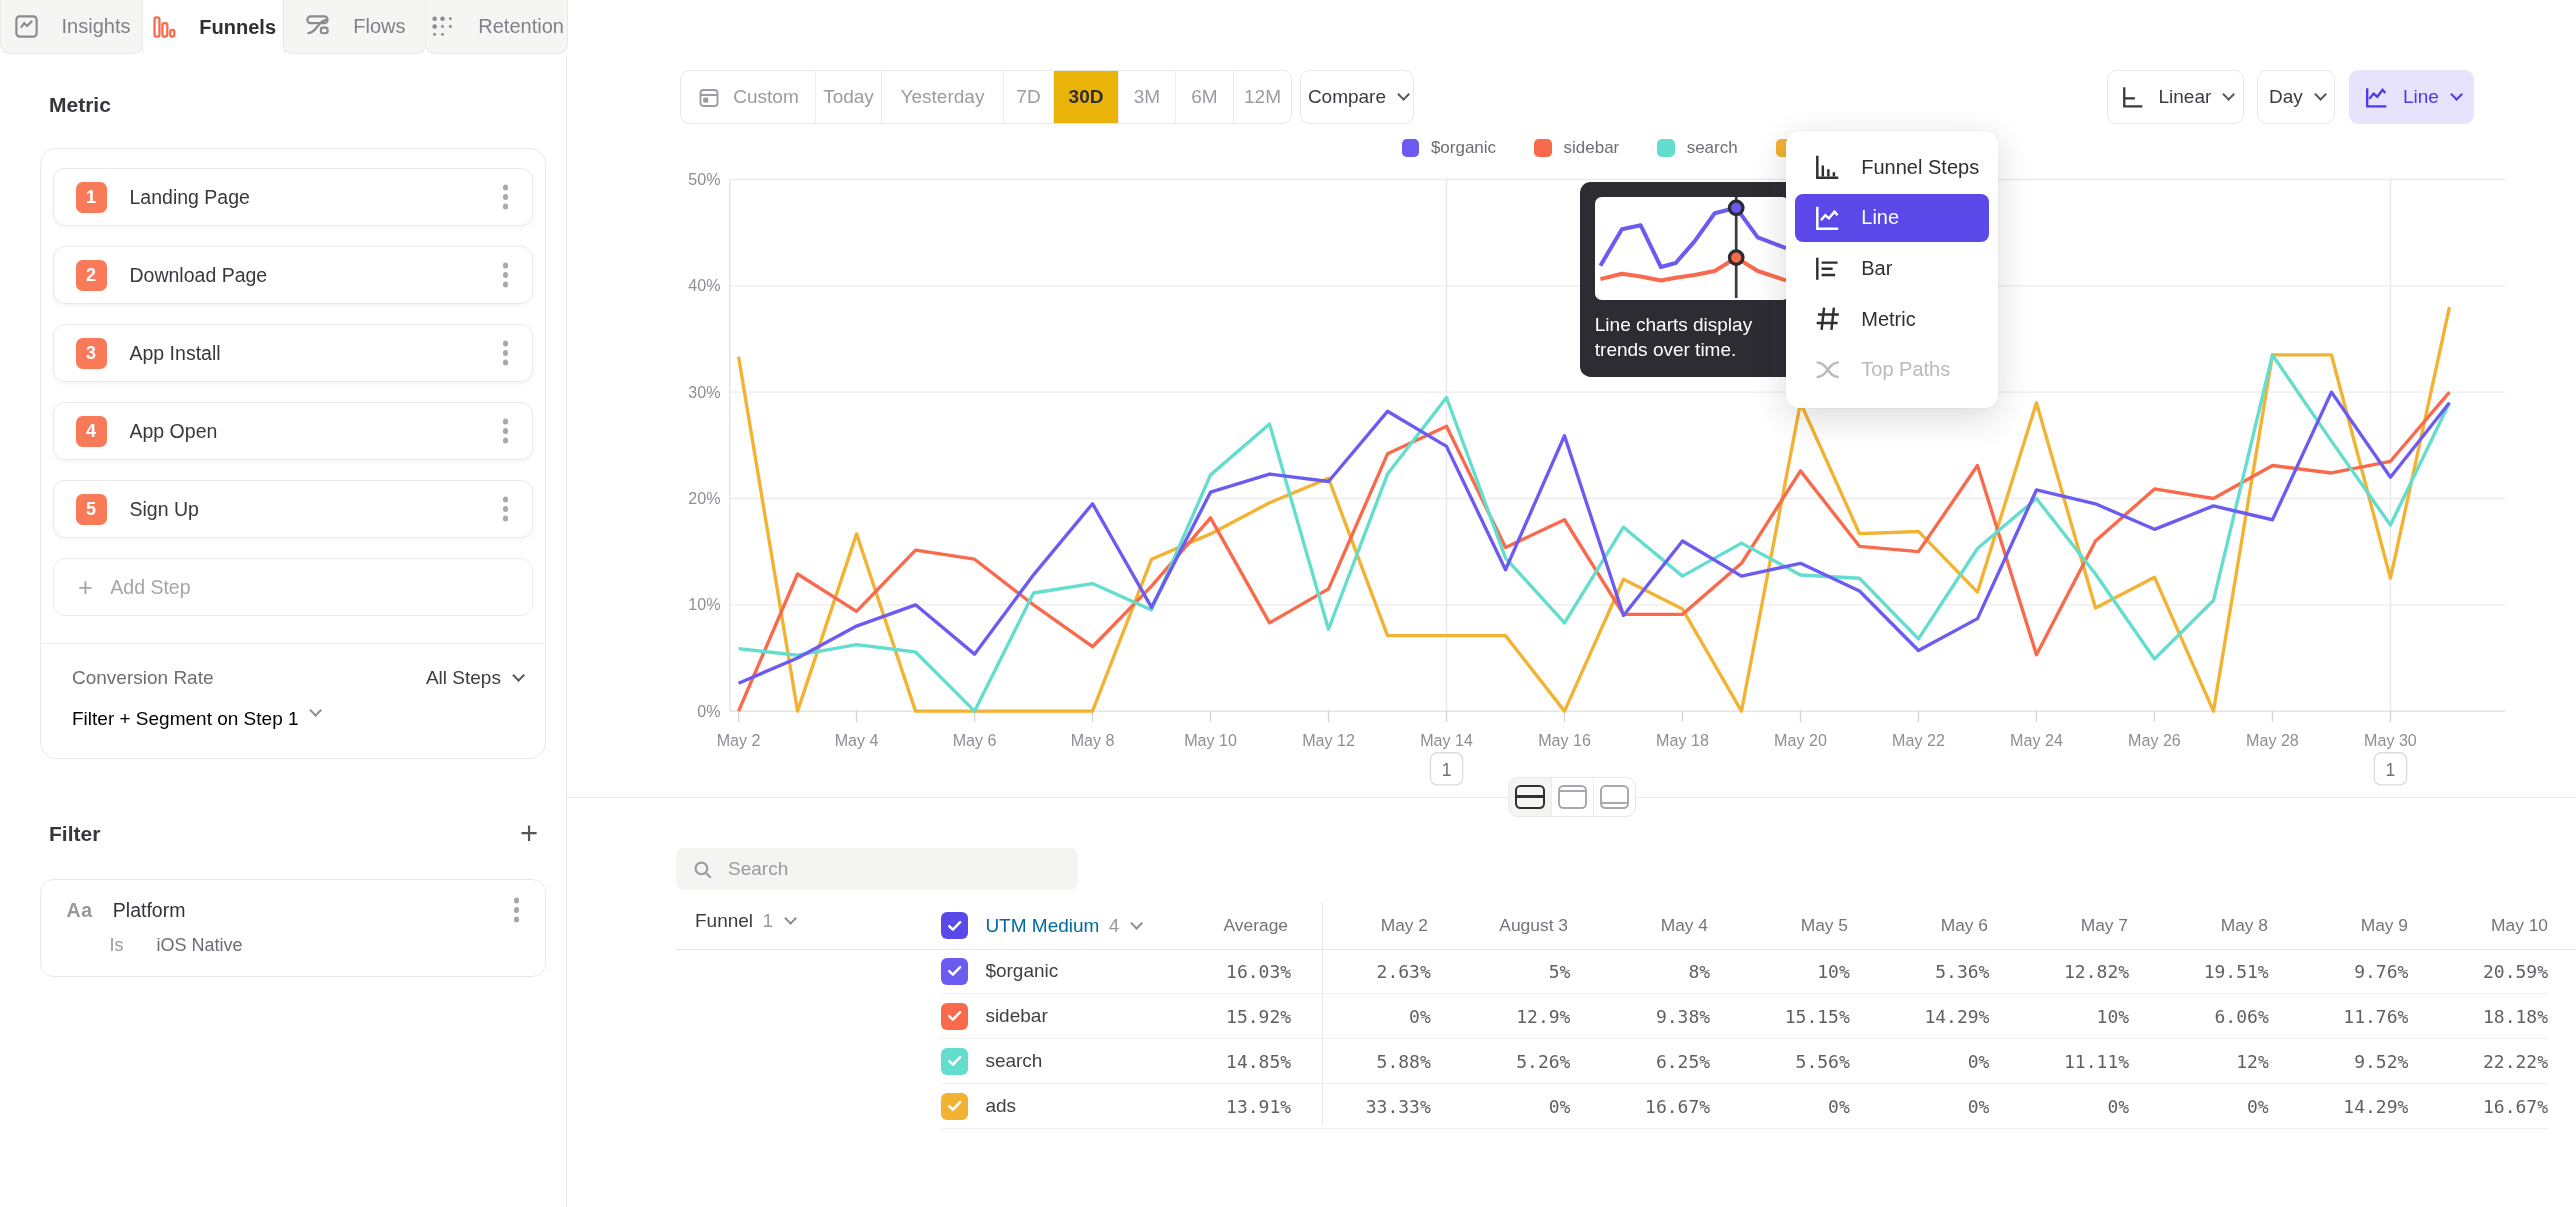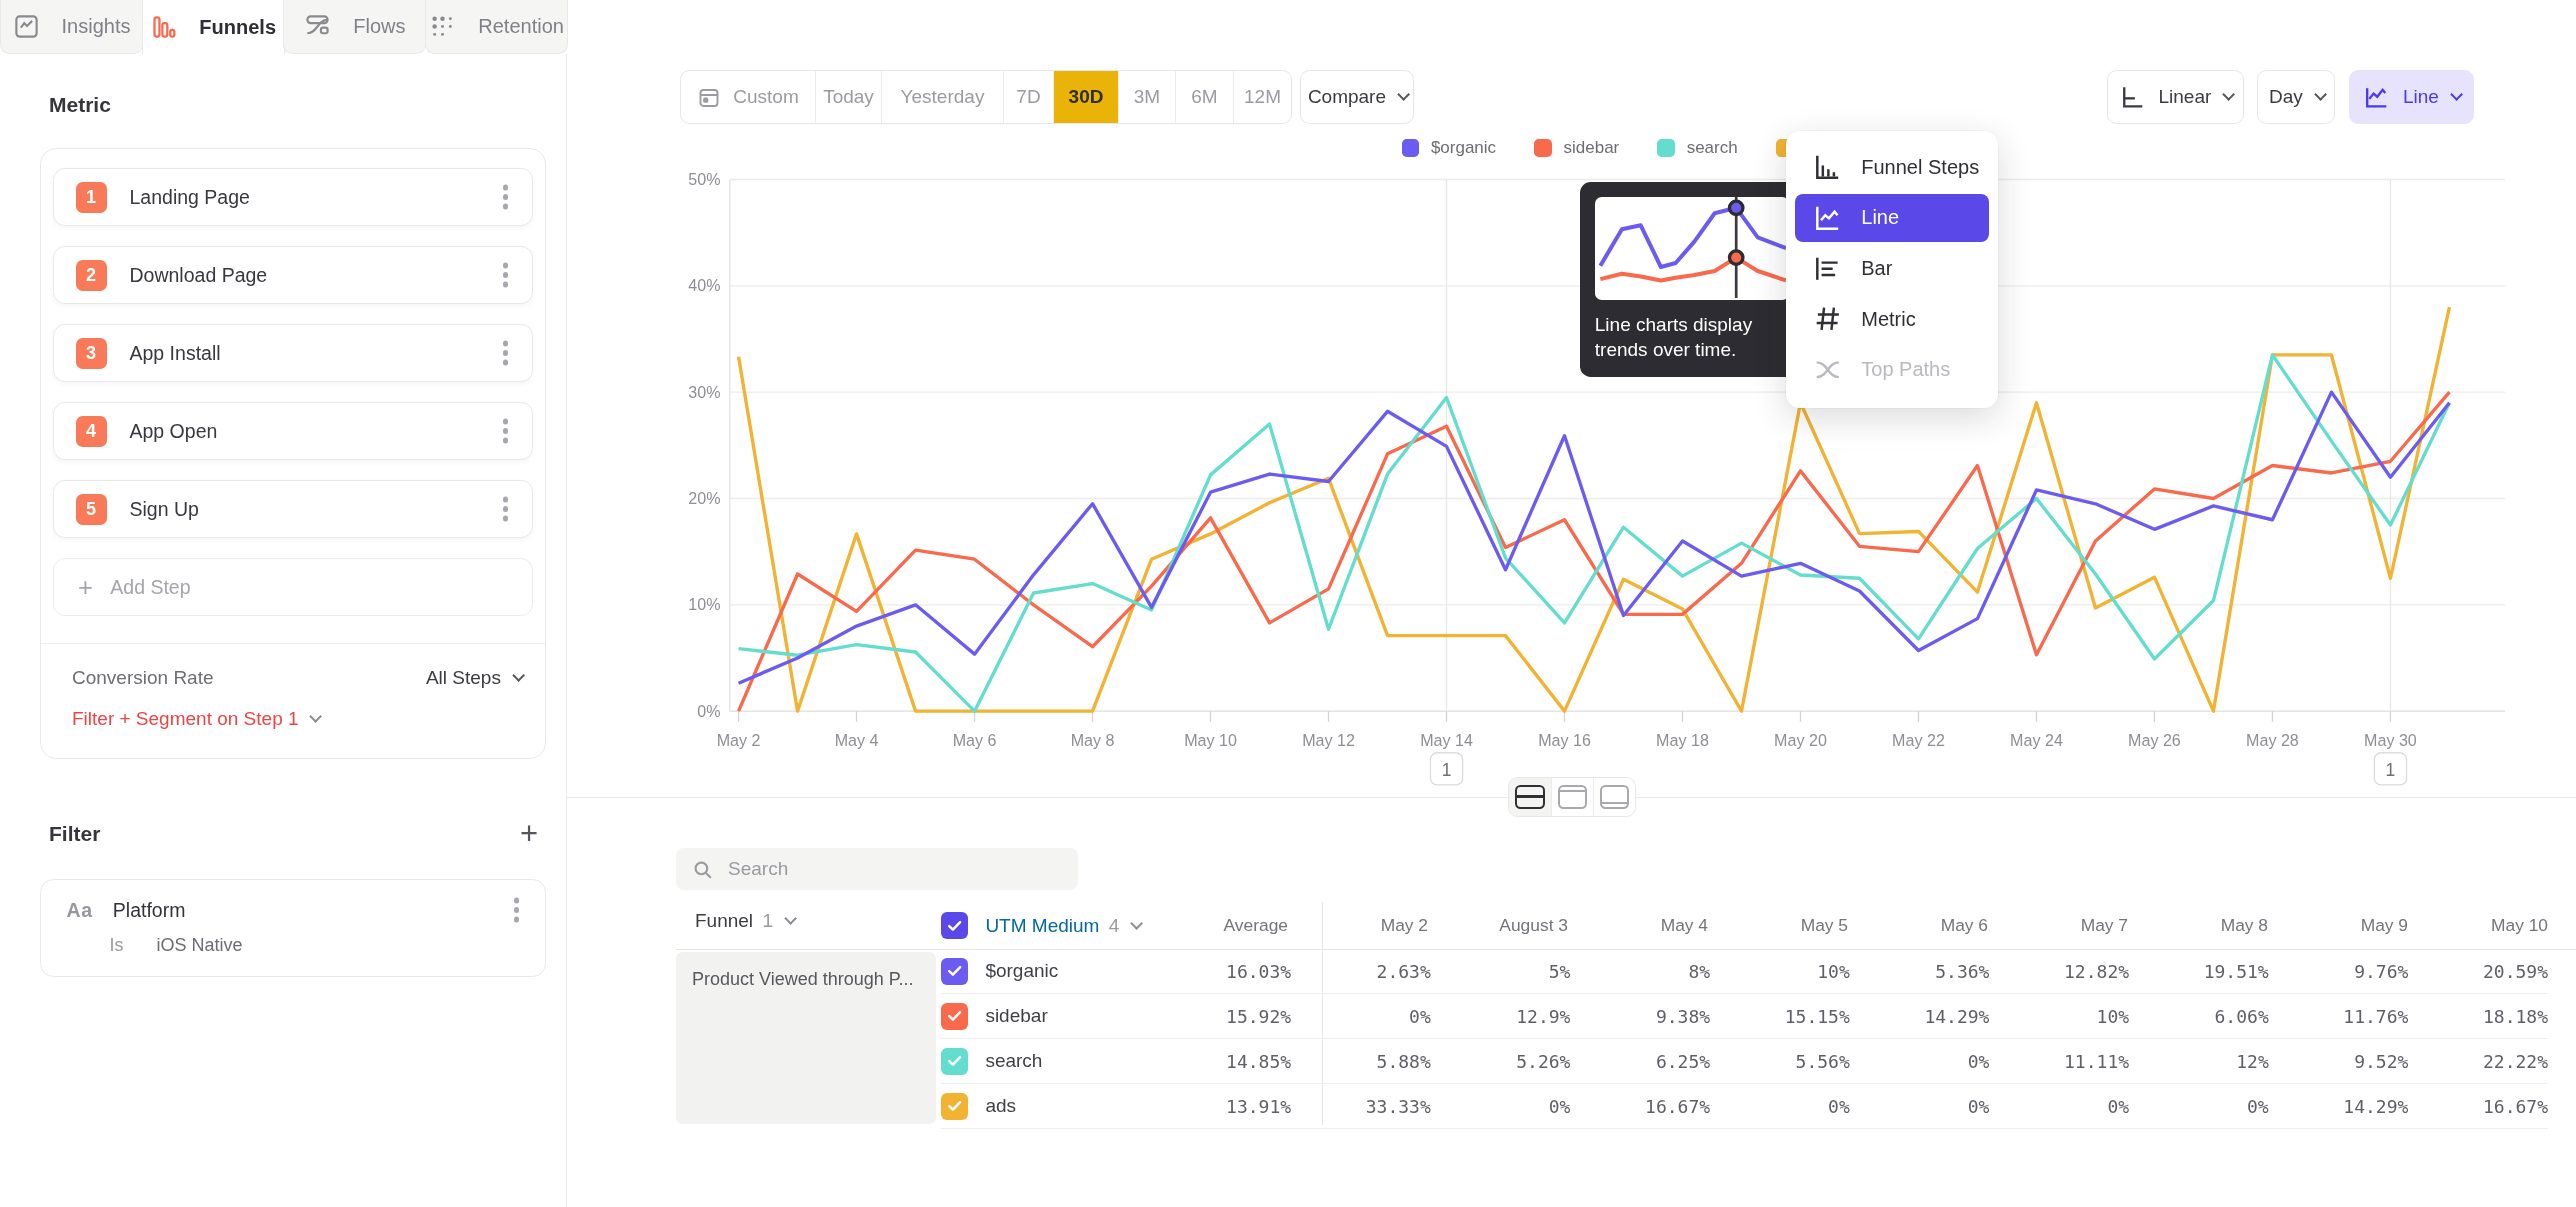--- a/index.html
+++ b/index.html
@@ -41,21 +41,21 @@
   .muted { color:#a0a0a6; font-size:19px; }
   .win { margin:20px 9.4px 28px 9.4px; height:54px; border:1.3px solid #e9e9e7; border-radius:10.7px;
          display:flex; align-items:center; padding-left:20px; }
   .win svg { width:27px; height:27px; }
   .win .lbl { margin-left:20px; font-size:19.5px; font-weight:500; color:#3b3b41; }
   .cc-div { border-top:1.3px solid #ededeb; }
   .rate { padding:23px 24px 28px 31px; }
   .rate-row { display:flex; align-items:center; }
   .rate-row .l { font-size:19px; color:#6d6d74; flex:1; }
   .rate-row .v { font-size:19px; color:#3b3b41; font-weight:500; }
-  .seg-row { margin-top:19px; font-size:19px; color:#ef4444; display:flex; align-items:center; }
+  .seg-row { margin-top:19px; font-size:19px; color:#000000; display:flex; align-items:flex-start; }
   .sec-head { display:flex; align-items:center; margin:59px 28px 0 49px; }
   .sec-head .side-h { flex:1; }
   .plusbtn { font-size:31px; color:#55555c; font-weight:400; line-height:1; }
   .pcard { margin:29.5px 20px 0 40px; width:506px; border:1.3px solid #e9e9e7; border-radius:13.4px; padding:19px 19px 20px 25.5px; }
   .prow { display:flex; align-items:center; }
   .aa { font-size:19.5px; color:#97979d; font-weight:bold; letter-spacing:0.7px; }
   .prow .lbl { margin-left:20px; font-size:19.5px; font-weight:500; color:#333339; flex:1; }
   .psub { margin:13.4px 0 0 43px; font-size:18px; }
   .psub .op { color:#9a9aa0; margin-right:28px; }
   .psub .val { color:#6d6d74; }
@@ -440,21 +440,20 @@
         <span class="c-date th">May 6</span>
         <span class="c-date th">May 7</span>
         <span class="c-date th">May 8</span>
         <span class="c-date th">May 9</span>
         <span class="c-date th">May 10</span>
       </span>
   </div>
 
   <div class="hdr-border"></div>
   <div class="vdiv"></div>
-  <div class="fpanel">Product Viewed through P...</div>
   <div class="data-rows" id="rows">
       <div class="trow" style="top: 949px;">
         <div class="c-label">
           <span class="cbx" style="background:#6c5bf0">
             <svg viewBox="0 0 24 24" fill="none" stroke="#fff" stroke-width="3.4" stroke-linecap="round" stroke-linejoin="round">
               <path d="M4.5 12.5l5 5L19.5 7"></path>
             </svg>
           </span>
           <span class="row-lbl">$organic</span>
         </div>

